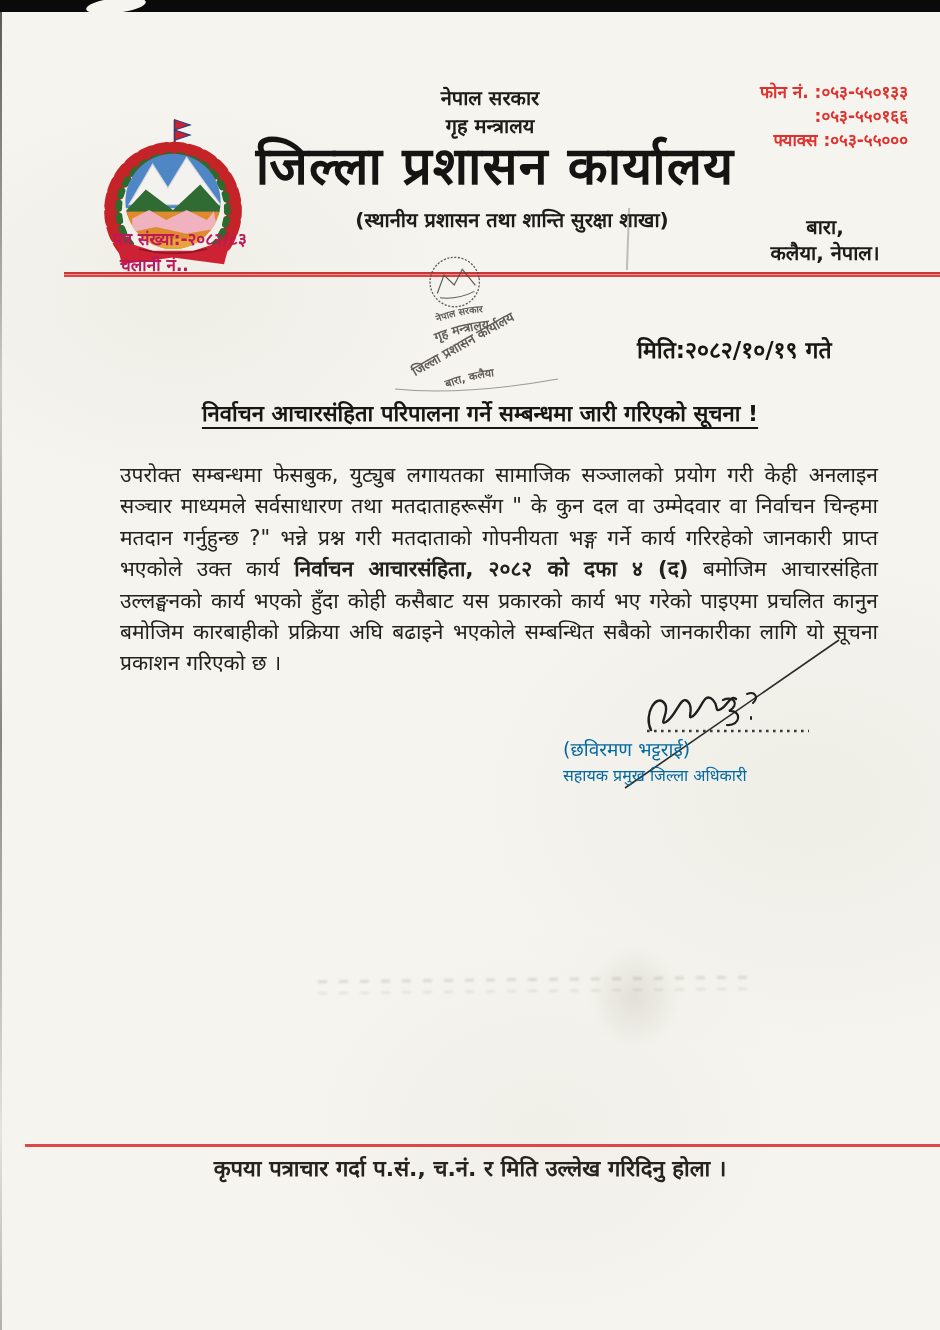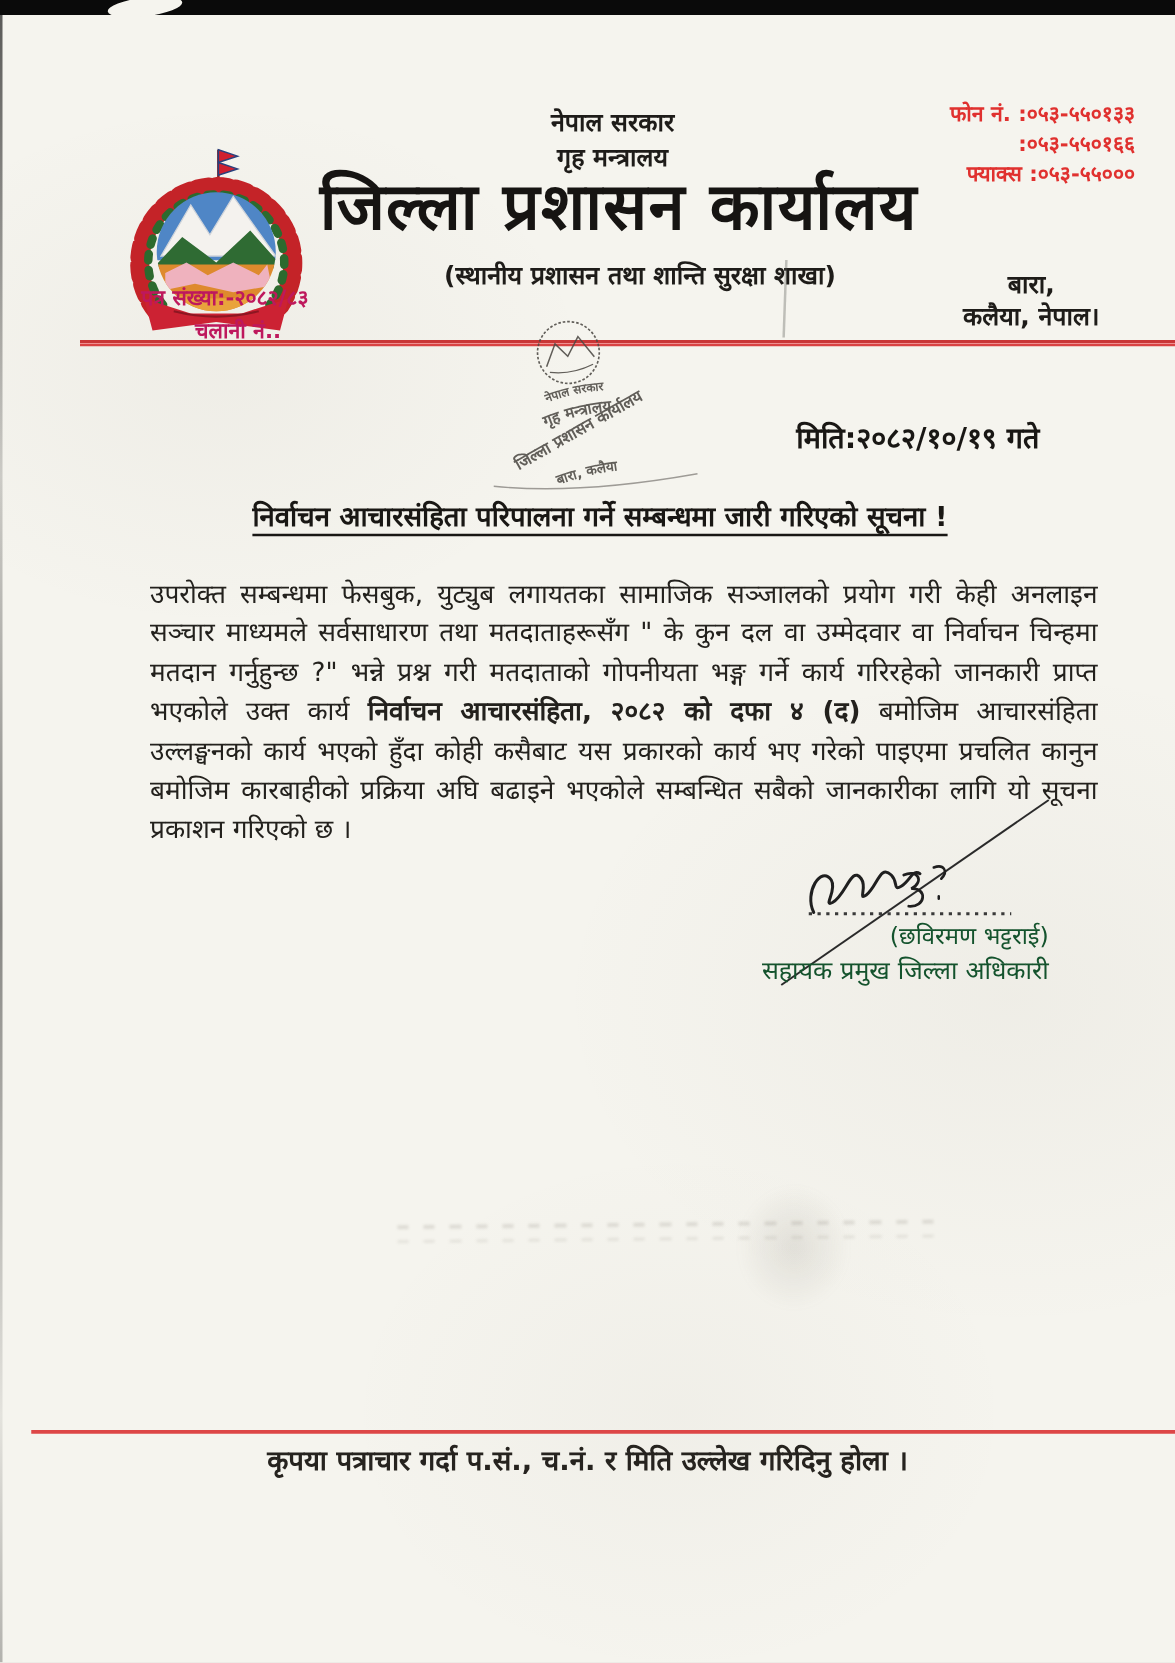--- a/index.html
+++ b/index.html
@@ -23,38 +23,38 @@
   .scan-notch{left:86px;top:-2px;width:60px;height:15px;background:#f5f4ee;border-radius:50%;transform:rotate(-7deg);}
   .left-edge{left:0;top:12px;width:2px;height:1318px;
     background:linear-gradient(180deg,rgba(25,25,25,.7),rgba(25,25,25,.18) 28%,rgba(25,25,25,.5) 55%,rgba(25,25,25,.08) 85%,rgba(25,25,25,.3));}
   
   .gov-block{left:330px;top:84px;width:320px;text-align:center;font-weight:bold;font-size:20px;line-height:28px;color:#1e1c19;}
   .phone-block{left:640px;top:80px;width:268px;text-align:right;font-weight:bold;font-size:17px;line-height:24px;color:#e0312f;}
   .office-title{left:225px;top:134px;width:540px;text-align:center;font-weight:bold;font-size:52px;line-height:64px;color:#161412;letter-spacing:1px;}
   .branch-line{left:322px;top:206px;width:380px;text-align:center;font-weight:bold;font-size:20px;color:#1e1c19;}
   .addr-block{left:740px;top:214px;width:170px;text-align:center;font-weight:bold;font-size:20px;line-height:26px;color:#1e1c19;}
   .refno-block{left:113px;top:226px;width:240px;font-weight:bold;font-size:17px;line-height:26px;color:#be185d;}
-  .refno-block .l2{padding-left:7px;margin-left:36px;}
+  .refno-block .l2{padding-left:7px;}
   .red-rule{left:64px;top:272px;width:876px;height:5px;
     background:linear-gradient(180deg,#c93636 0 2px,#ef9090 2px 3px,#d94343 3px 5px);}
   
   .stamp{left:383px;top:252px;width:158px;height:152px;transform:rotate(-9deg);opacity:.88;}
   .stamp-underline{left:392px;top:372px;width:170px;height:26px;}
   .crease{left:627px;top:208px;width:2px;height:62px;background:rgba(90,88,84,.35);transform:rotate(2deg);}
   
   .date-line{left:637px;top:333px;width:280px;font-weight:bold;font-size:23px;color:#191714;}
   .subject-line{left:0;top:397px;width:960px;text-align:center;font-weight:bold;font-size:22px;color:#191714;
     text-decoration:underline;text-decoration-thickness:2px;text-underline-offset:6px;}
   .body-par{left:120px;top:460px;width:758px;font-size:21px;line-height:31.4px;text-align:justify;color:#23211d;}
   .body-par .b{font-weight:bold;}
   
   .sig-draw{left:595px;top:622px;width:260px;height:185px;}
-  .sig-block{left:539px;top:736px;width:300px;text-align:right;color:#14532d;}
+  .sig-block{left:563px;top:736px;width:300px;text-align:left;color:#0369a1;}
   .sig-name{font-size:19px;line-height:26px;}
-  .sig-title{font-size:20px;line-height:28px;}
+  .sig-title{font-size:16px;line-height:28px;}
   
   .bleed{left:318px;top:962px;width:436px;height:44px;transform:rotate(-.6deg);filter:blur(1.1px);opacity:.55;}
   .bleed .s1,.bleed .s2{position:absolute;left:0;right:0;height:3px;
     background:repeating-linear-gradient(90deg,rgba(112,106,94,.35) 0 9px,transparent 9px 21px);}
   .bleed .s1{top:16px;} .bleed .s2{top:28px;height:2px;opacity:.8;}
   .blob{left:590px;top:948px;width:90px;height:100px;filter:blur(3px);
     background:radial-gradient(closest-side,rgba(118,112,100,.14),transparent);}
   
   .footer-rule{left:25px;top:1144px;width:915px;height:3px;background:#dd4747;}
   .footer-note{left:0;top:1152px;width:940px;text-align:center;font-size:22px;font-weight:bold;color:#26231f;}

